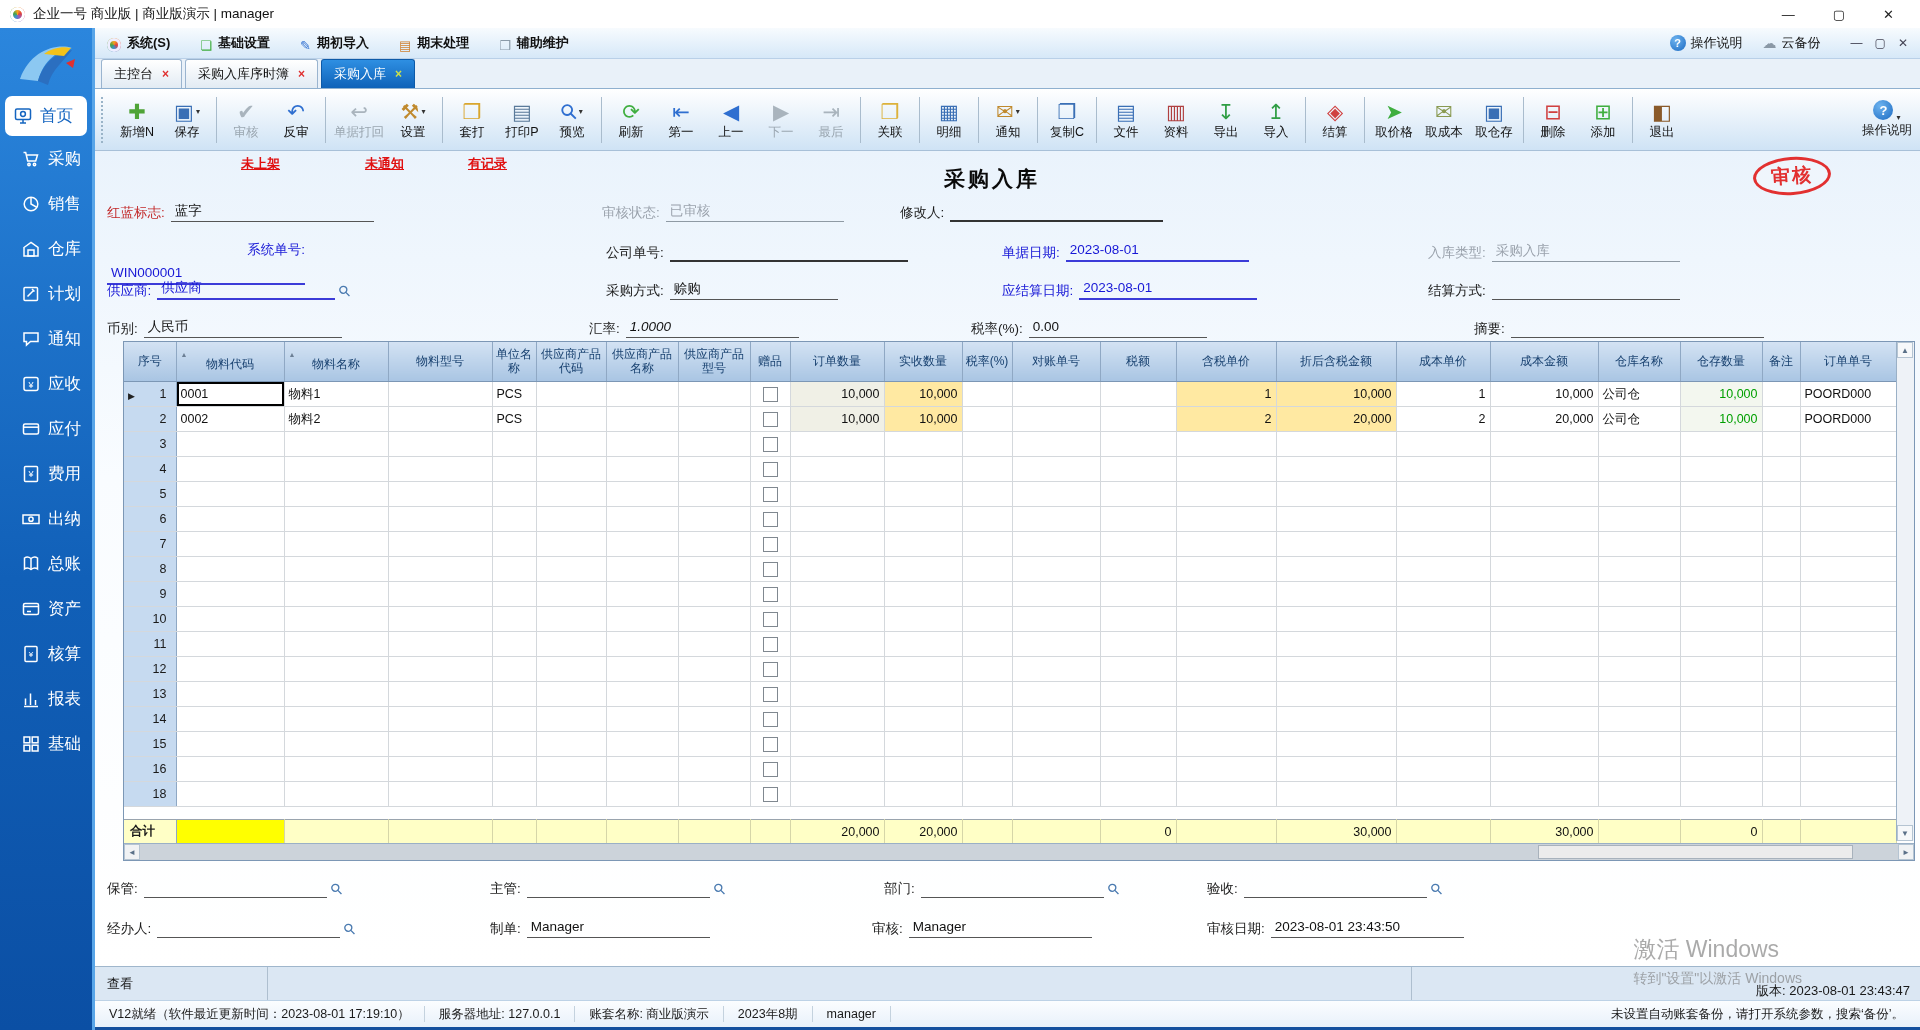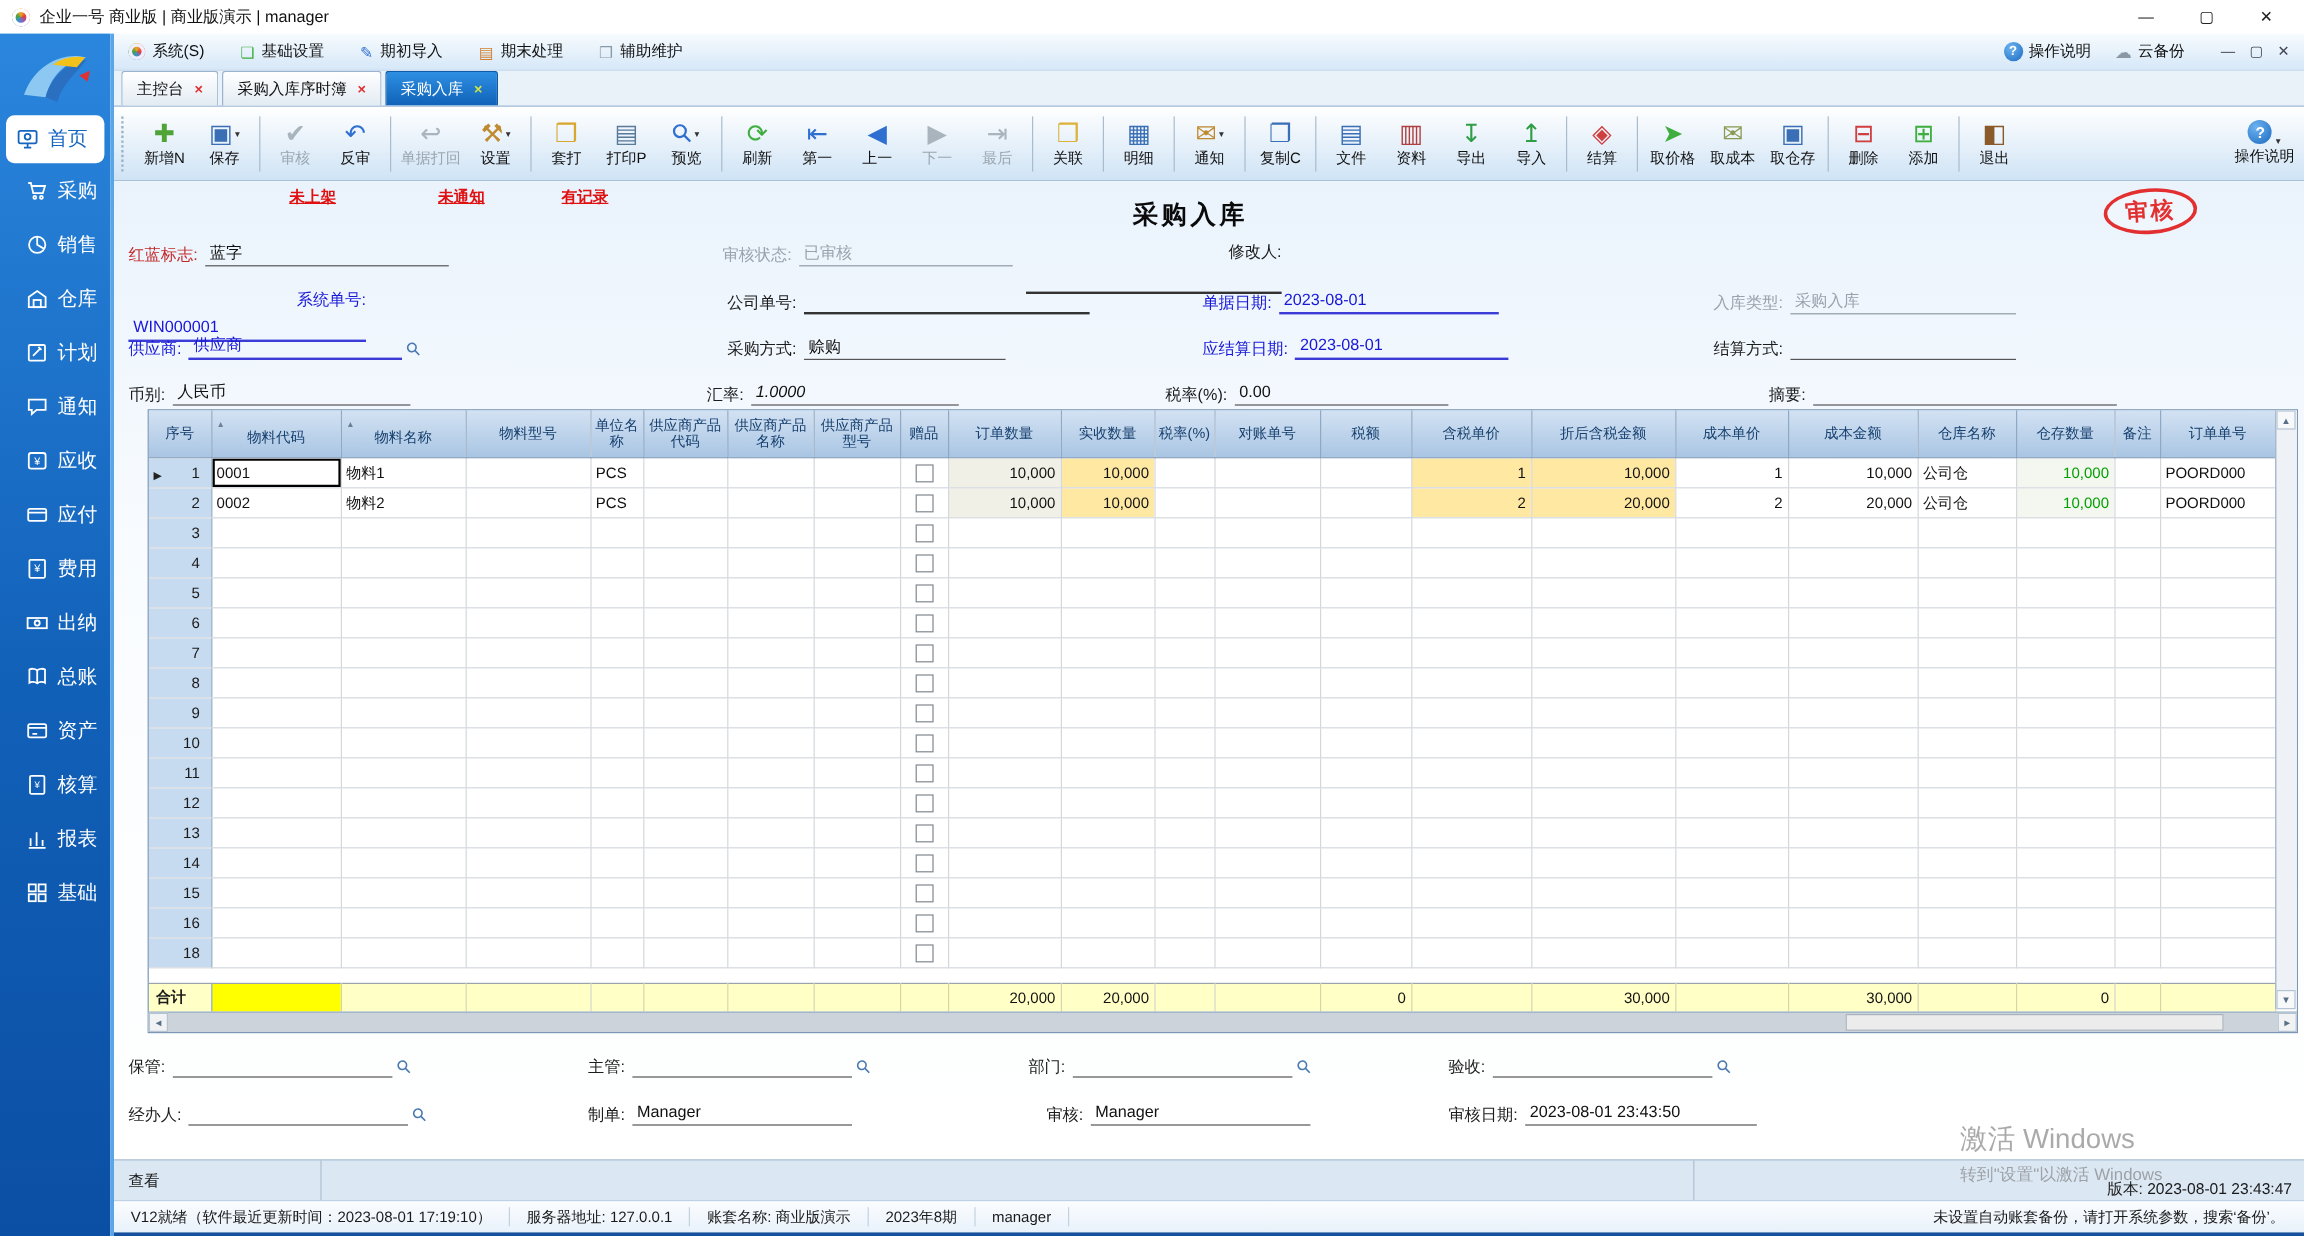--- a/index.html
+++ b/index.html
@@ -16,21 +16,21 @@
   .sidebar{width:95px;flex:0 0 95px;background:linear-gradient(180deg,#2b86dd 0%,#1160b8 55%,#0b4fa4 100%);
            color:#fff;display:flex;flex-direction:column;border-right:3px solid #58a5e8;box-sizing:border-box;}
   .logo{height:64px;display:flex;align-items:center;justify-content:center;padding-top:4px;}
   .side-item{height:45px;display:flex;align-items:center;gap:7px;padding-left:20px;font-size:16.5px;cursor:pointer;}
   .side-item .sicon{width:21px;height:21px;display:flex;align-items:center;justify-content:center;}
   .side-item.active{background:#fff;color:#1565c0;border-radius:7px;margin:0 5px;padding-left:7px;height:40px;}
   .main{flex:1;display:flex;flex-direction:column;min-width:0;position:relative;}
   
   .menubar{height:30px;background:linear-gradient(#f7fbfe,#d6e8f8);display:flex;align-items:center;
            border-bottom:1px solid #b9d0e8;padding:0 12px;font-size:13px;}
-  .menu-item{display:flex;align-items:center;gap:6px;margin-right:30px;cursor:pointer;}
+  .menu-item{display:flex;align-items:flex-end;gap:6px;margin-right:30px;cursor:pointer;font-weight:bold;}
   .mi-ico{font-size:13px;line-height:13px;}
   .mi-system{width:14px;height:14px;border-radius:50%;
              background:conic-gradient(#f7a21b,#e04040,#3a8fd0,#47a347,#f7a21b);box-shadow:inset 0 0 0 3px #eef;}
   .menu-right{margin-left:auto;display:flex;align-items:center;gap:20px;}
   .menu-right .hitem{display:flex;align-items:center;gap:5px;cursor:pointer;}
   .qicon{width:16px;height:16px;border-radius:50%;background:radial-gradient(circle at 35% 30%,#6db3ef,#1b6ac2);
          color:#fff;font-size:11px;font-weight:bold;display:flex;align-items:center;justify-content:center;}
   .cloud{color:#8a98a6;font-size:14px;}
   .mdi-controls{display:flex;gap:12px;color:#445;font-size:12px;margin-left:10px;}
   
@@ -553,21 +553,21 @@
       <div class="stamp">审核</div>
       <div id="form-area">
           <div class="fld" style="left: 12px; top: 50px;">
             <span class="flabel red">红蓝标志:</span>
             <span class="fval" style="width: 195px;">蓝字</span>
           </div>
           <div class="fld" style="left: 507px; top: 50px;">
             <span class="flabel muted">审核状态:</span>
             <span class="fval muted" style="width: 170px;">已审核</span>
           </div>
-          <div class="fld" style="left: 760px; top: 50px; flex-direction: column;">
+          <div class="fld" style="left: 805px; top: 50px;">
             <span class="flabel">修改人:</span>
             <span class="fval dark" style="width: 205px;"></span>
           </div>
           <div class="fld" style="left: 12px; top: 90px; flex-direction: column;">
             <span class="flabel blue">系统单号:</span>
             <span class="fval blue" style="width: 190px;">WIN000001</span>
           </div>
           <div class="fld" style="left: 511px; top: 90px;">
             <span class="flabel">公司单号:</span>
             <span class="fval dark" style="width: 230px;"></span>
@@ -1175,21 +1175,21 @@
           <div class="fld" style="left: 12px; top: 726px;">
             <span class="flabel">保管:</span>
             <span class="fval" style="width: 175px;"></span>
             <span class="search-btn">⚲</span>
           </div>
           <div class="fld" style="left: 395px; top: 726px;">
             <span class="flabel">主管:</span>
             <span class="fval" style="width: 175px;"></span>
             <span class="search-btn">⚲</span>
           </div>
-          <div class="fld" style="left: 762px; top: 726px; justify-content: space-between;">
+          <div class="fld" style="left: 789px; top: 726px; justify-content: space-between;">
             <span class="flabel">部门:</span>
             <span class="fval" style="width: 175px;"></span>
             <span class="search-btn">⚲</span>
           </div>
           <div class="fld" style="left: 1112px; top: 726px;">
             <span class="flabel">验收:</span>
             <span class="fval" style="width: 175px;"></span>
             <span class="search-btn">⚲</span>
           </div>
           <div class="fld" style="left: 12px; top: 766px;">

